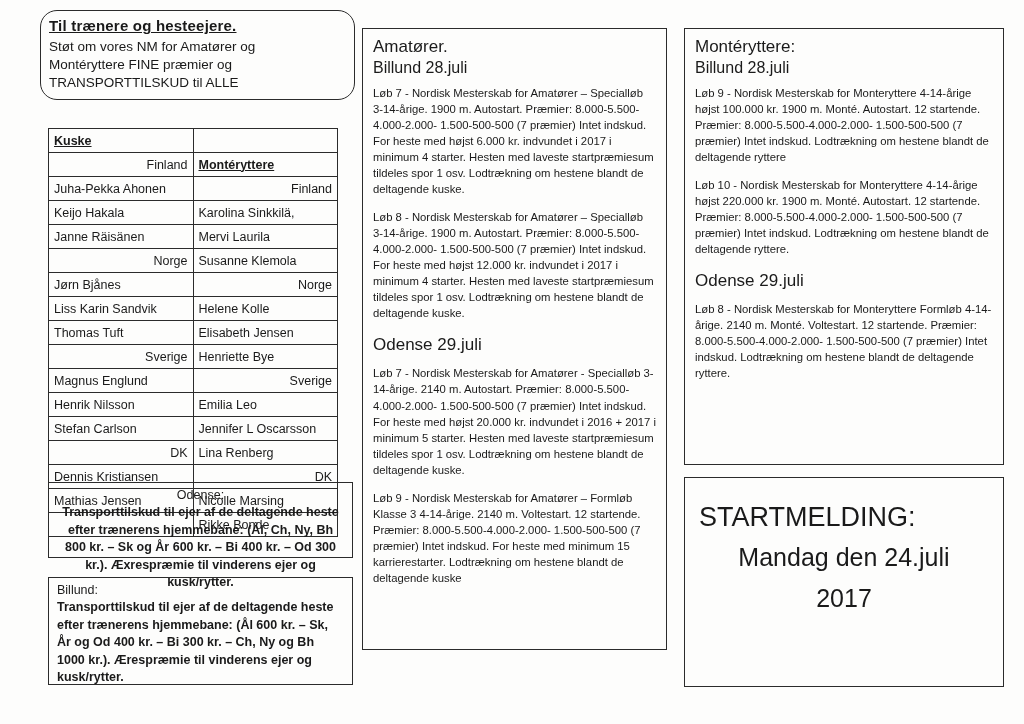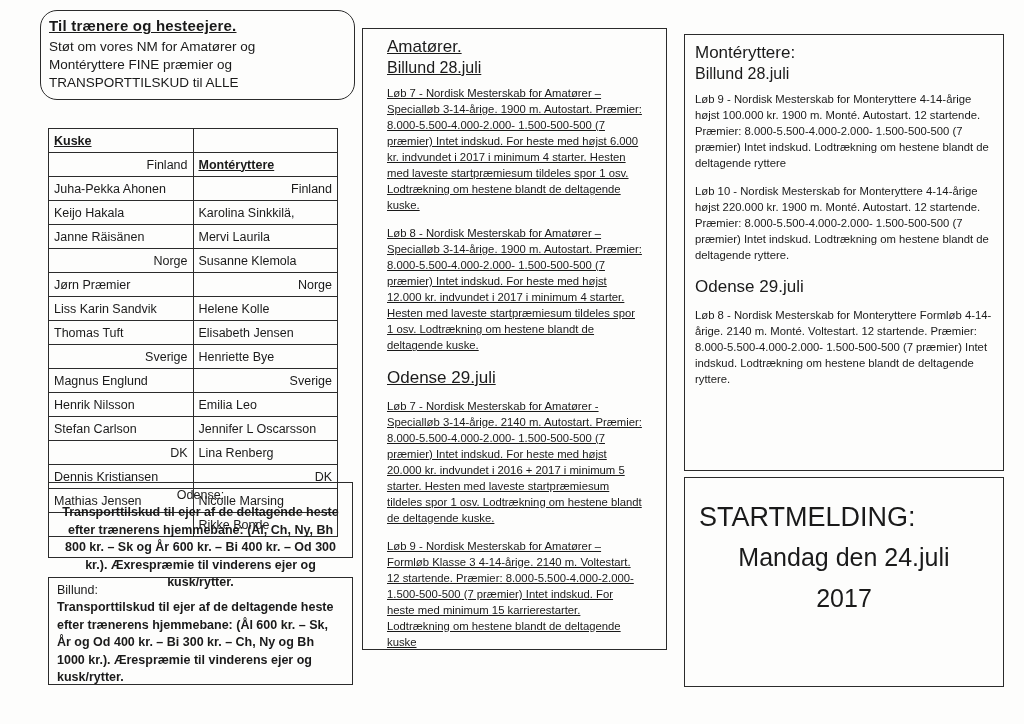--- a/index.html
+++ b/index.html
@@ -63,33 +63,33 @@
   td.country { text-align: right; font-weight: normal; }
   td.blank-cell { border: none; }
 
   
   #odense-sub-box { left: 48px; top: 482px; width: 305px; height: 76px; padding: 5px 8px; text-align: center; }
   #billund-sub-box { left: 48px; top: 577px; width: 305px; height: 108px; padding: 5px 8px; }
   .sub-head { font-size: 12.5px; margin-bottom: 2px; }
   .sub-body { font-size: 12.5px; font-weight: bold; line-height: 1.4; }
 
   
-  #amatorer-box { left: 362px; top: 28px; width: 305px; height: 622px; padding: 8px 24px; text-decoration: underline; }
+  #amatorer-box { left: 362px; top: 28px; width: 305px; height: 622px; padding: 8px 10px; }
   .sec-title { font-size: 17px; margin: 0 0 2px 0; }
   .sec-sub { font-size: 16px; margin: 0 0 8px 0; }
   .para {
     font-size: 11.3px;
     line-height: 1.42;
     margin: 0 0 12px 0;
     text-align: left;
   }
   .sec-title2 { font-size: 17px; margin: 14px 0 10px 0; }
 
   
-  #monte-box { left: 684px; top: 34px; width: 320px; height: 437px; padding: 8px 10px; }
+  #monte-box { left: 684px; top: 28px; width: 320px; height: 437px; padding: 8px 10px; }
   #start-box { left: 684px; top: 477px; width: 320px; height: 210px; padding: 10px; }
   #start-title {
     font-size: 27px;
     text-align: left;
     margin: 14px 0 10px 4px;
   }
   #start-line2 {
     font-size: 25px;
     text-align: center;
     margin: 0 0 6px 0;
@@ -133,21 +133,21 @@
           </tr>
           <tr>
             <td class="col-l">Janne Räisänen</td>
             <td class="col-r">Mervi Laurila</td>
           </tr>
           <tr>
             <td class="col-l country">Norge</td>
             <td class="col-r">Susanne Klemola</td>
           </tr>
           <tr>
-            <td class="col-l">Jørn Præmier</td>
+            <td class="col-l">Jørn Bjånes</td>
             <td class="col-r country">Norge</td>
           </tr>
           <tr>
             <td class="col-l">Liss Karin Sandvik</td>
             <td class="col-r">Helene Kolle</td>
           </tr>
           <tr>
             <td class="col-l">Thomas Tuft</td>
             <td class="col-r">Elisabeth Jensen</td>
           </tr>

